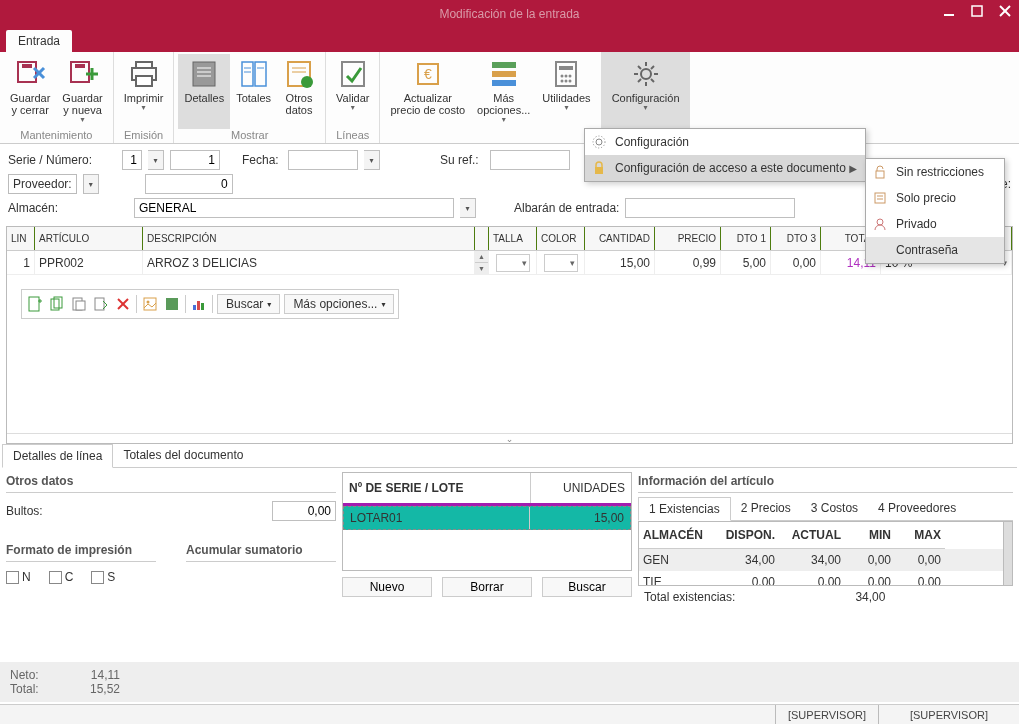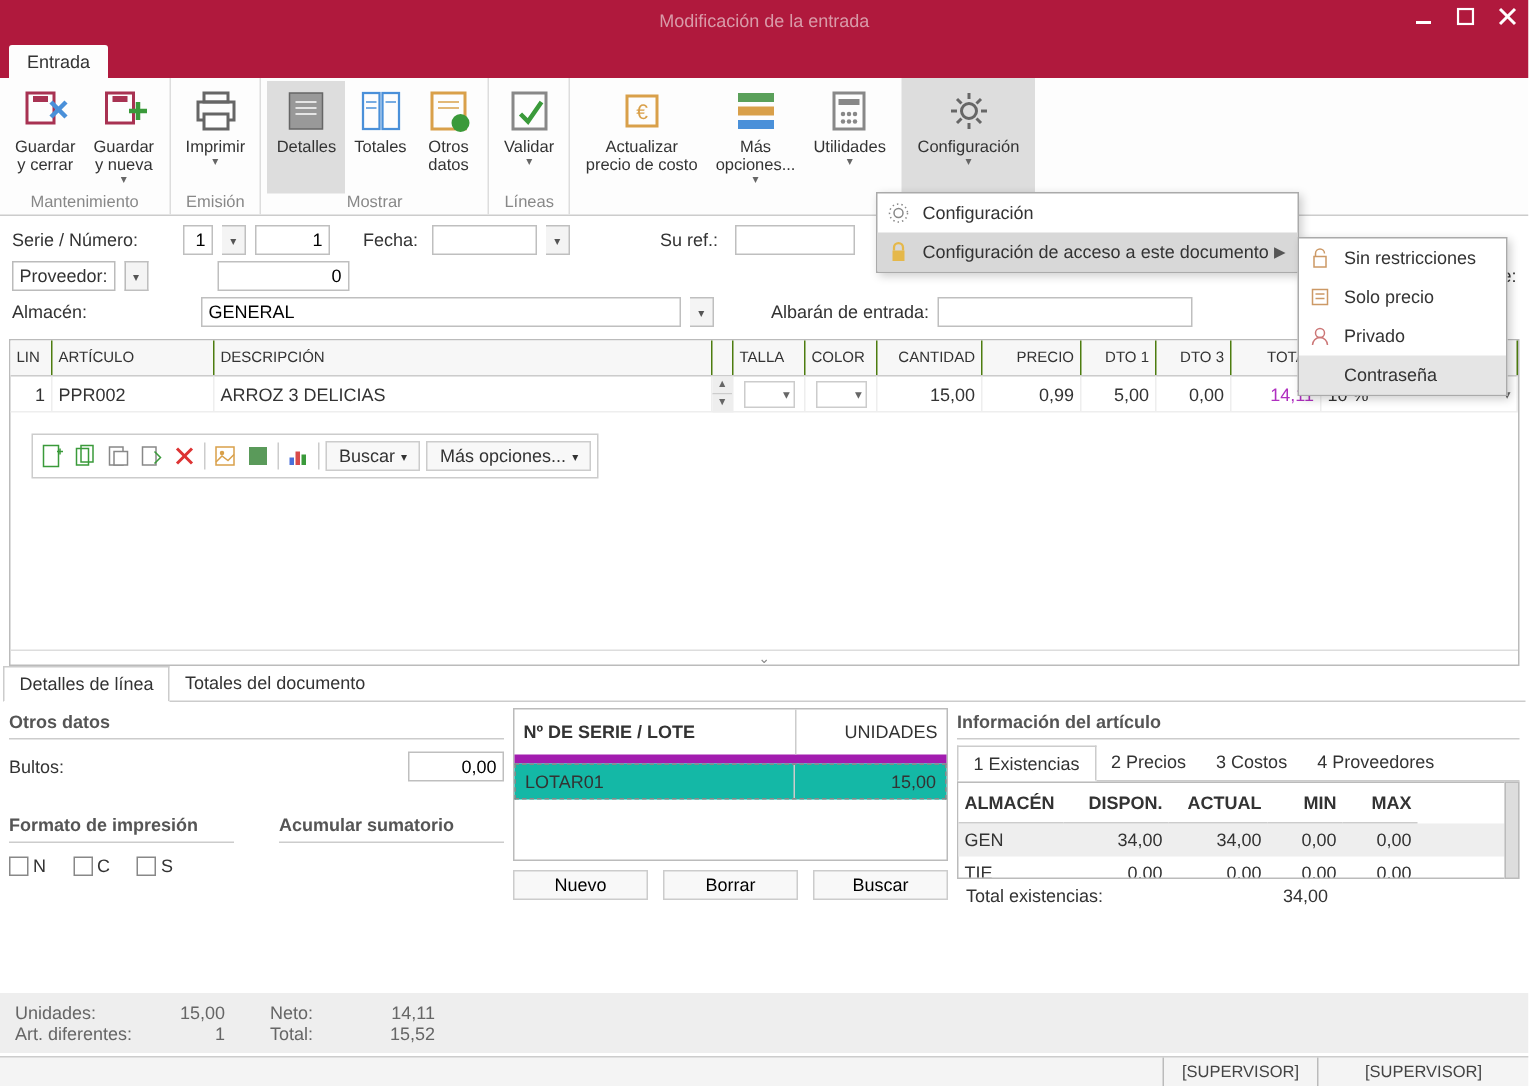--- a/index.html
+++ b/index.html
@@ -468,21 +468,21 @@
         </div>
       </div>
       <div style="flex:1">
         <div class="panel-hdr">Acumular sumatorio</div>
       </div>
     </div>
   </div>
 
   <div class="panel" style="max-width:290px">
     <div style="border:1px solid #bbb">
-      <div style="display:flex;border-bottom:6px solid #a21caf">
+      <div style="display:flex;border-bottom:3px solid #a21caf">
         <div style="flex:1;padding:8px 6px;font-weight:bold;font-size:12px;border-right:1px solid #ccc">Nº DE SERIE / LOTE</div>
         <div style="width:100px;padding:8px 6px;font-size:12px;text-align:right">UNIDADES</div>
       </div>
       <div style="display:flex;background:#14b8a6;border:1px dashed #888">
         <div style="flex:1;padding:4px 6px;font-size:12px;border-right:1px solid #ccc">LOTAR01</div>
         <div style="width:100px;padding:4px 6px;font-size:12px;text-align:right">15,00</div>
       </div>
       <div style="height:40px"></div>
     </div>
     <div style="display:flex;gap:10px;padding-top:6px">
@@ -528,24 +528,20 @@
     </div>
     <div style="display:flex;padding:4px 6px;font-size:12px">
       <span>Total existencias:</span>
       <span style="margin-left:120px">34,00</span>
     </div>
   </div>
 </div>
 
 <div class="footer-totals">
   <div>
-    <div><span style="display:inline-block;width:90px">Unidades:</span><span style="display:inline-block;width:50px;text-align:right">15,00</span></div>
-    <div><span style="display:inline-block;width:90px">Art. diferentes:</span><span style="display:inline-block;width:50px;text-align:right">1</span></div>
-  </div>
-  <div>
     <div><span style="display:inline-block;width:50px">Neto:</span><span style="display:inline-block;width:60px;text-align:right">14,11</span></div>
     <div><span style="display:inline-block;width:50px">Total:</span><span style="display:inline-block;width:60px;text-align:right">15,52</span></div>
   </div>
 </div>
 
 <div class="statusbar">
   <div style="flex:1"></div>
   <div class="sb-div"></div>
   <div class="sb-cell">[SUPERVISOR]</div>
   <div class="sb-div"></div>

